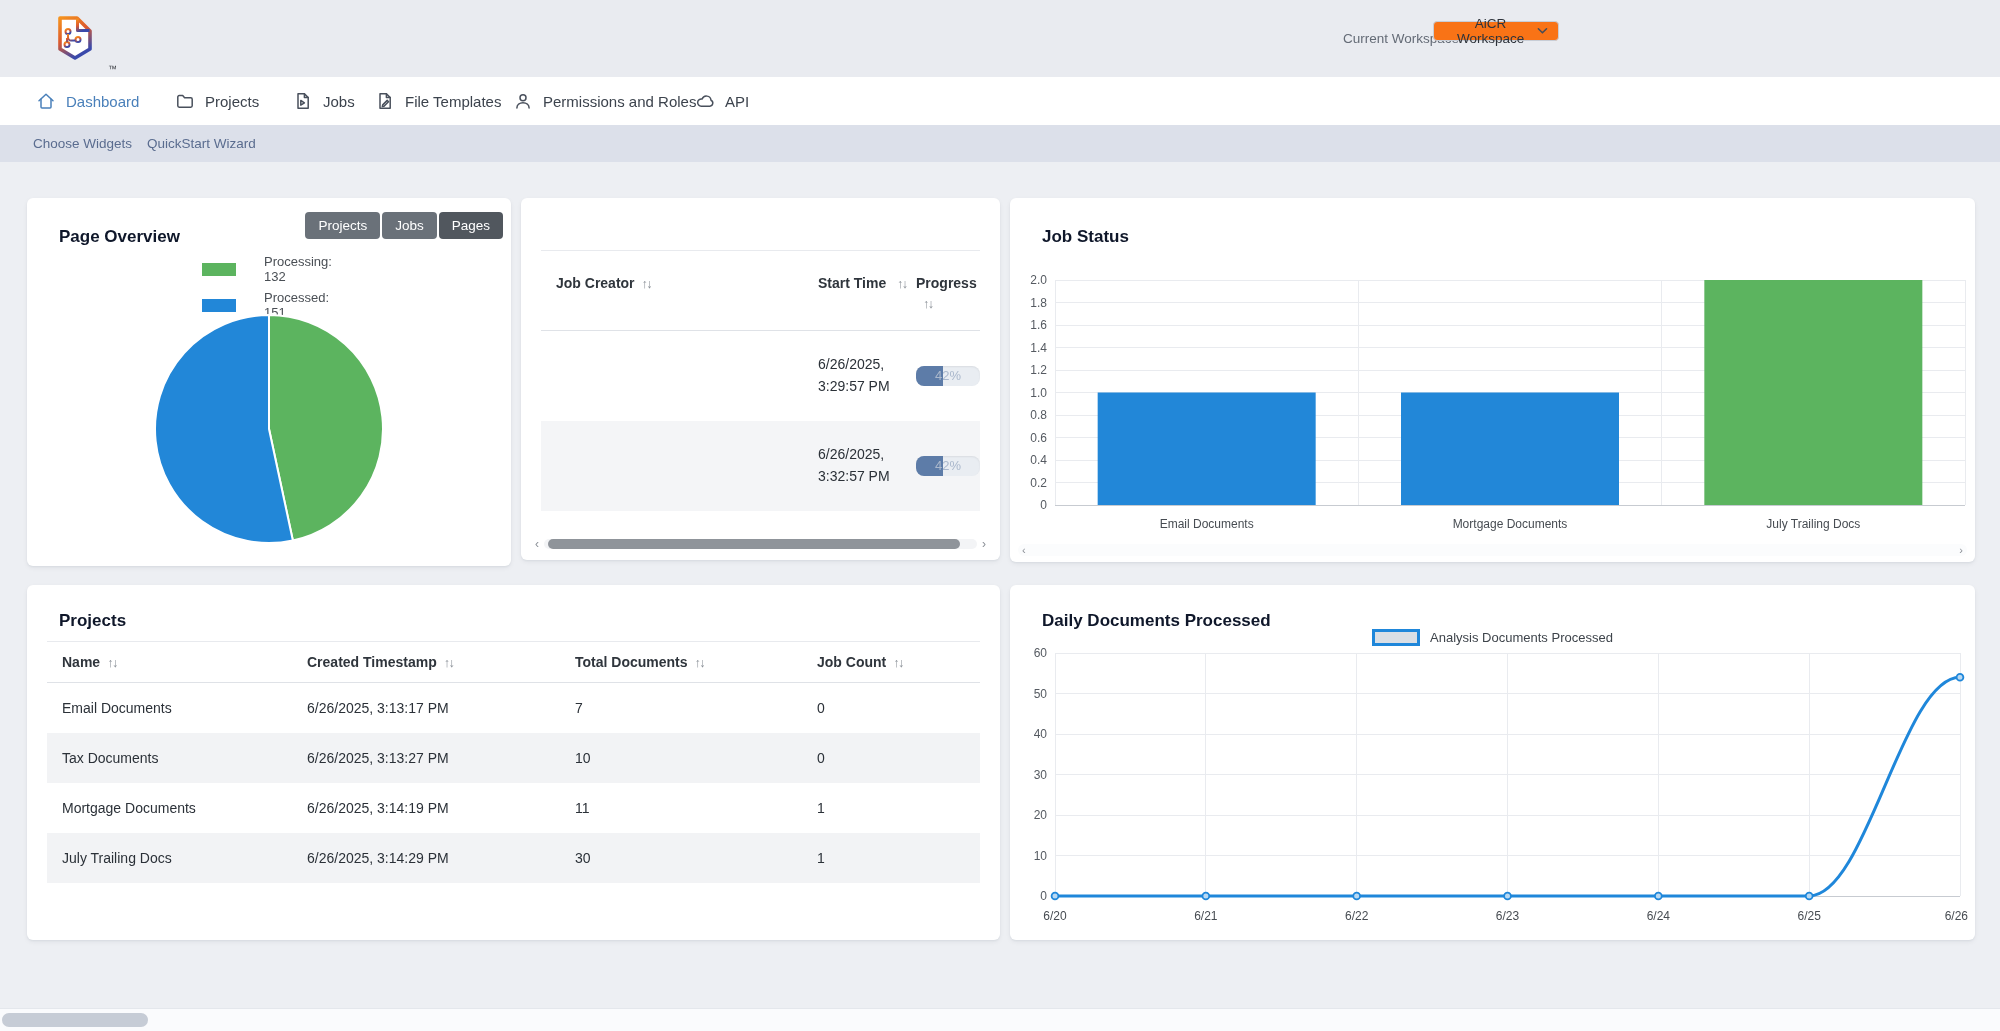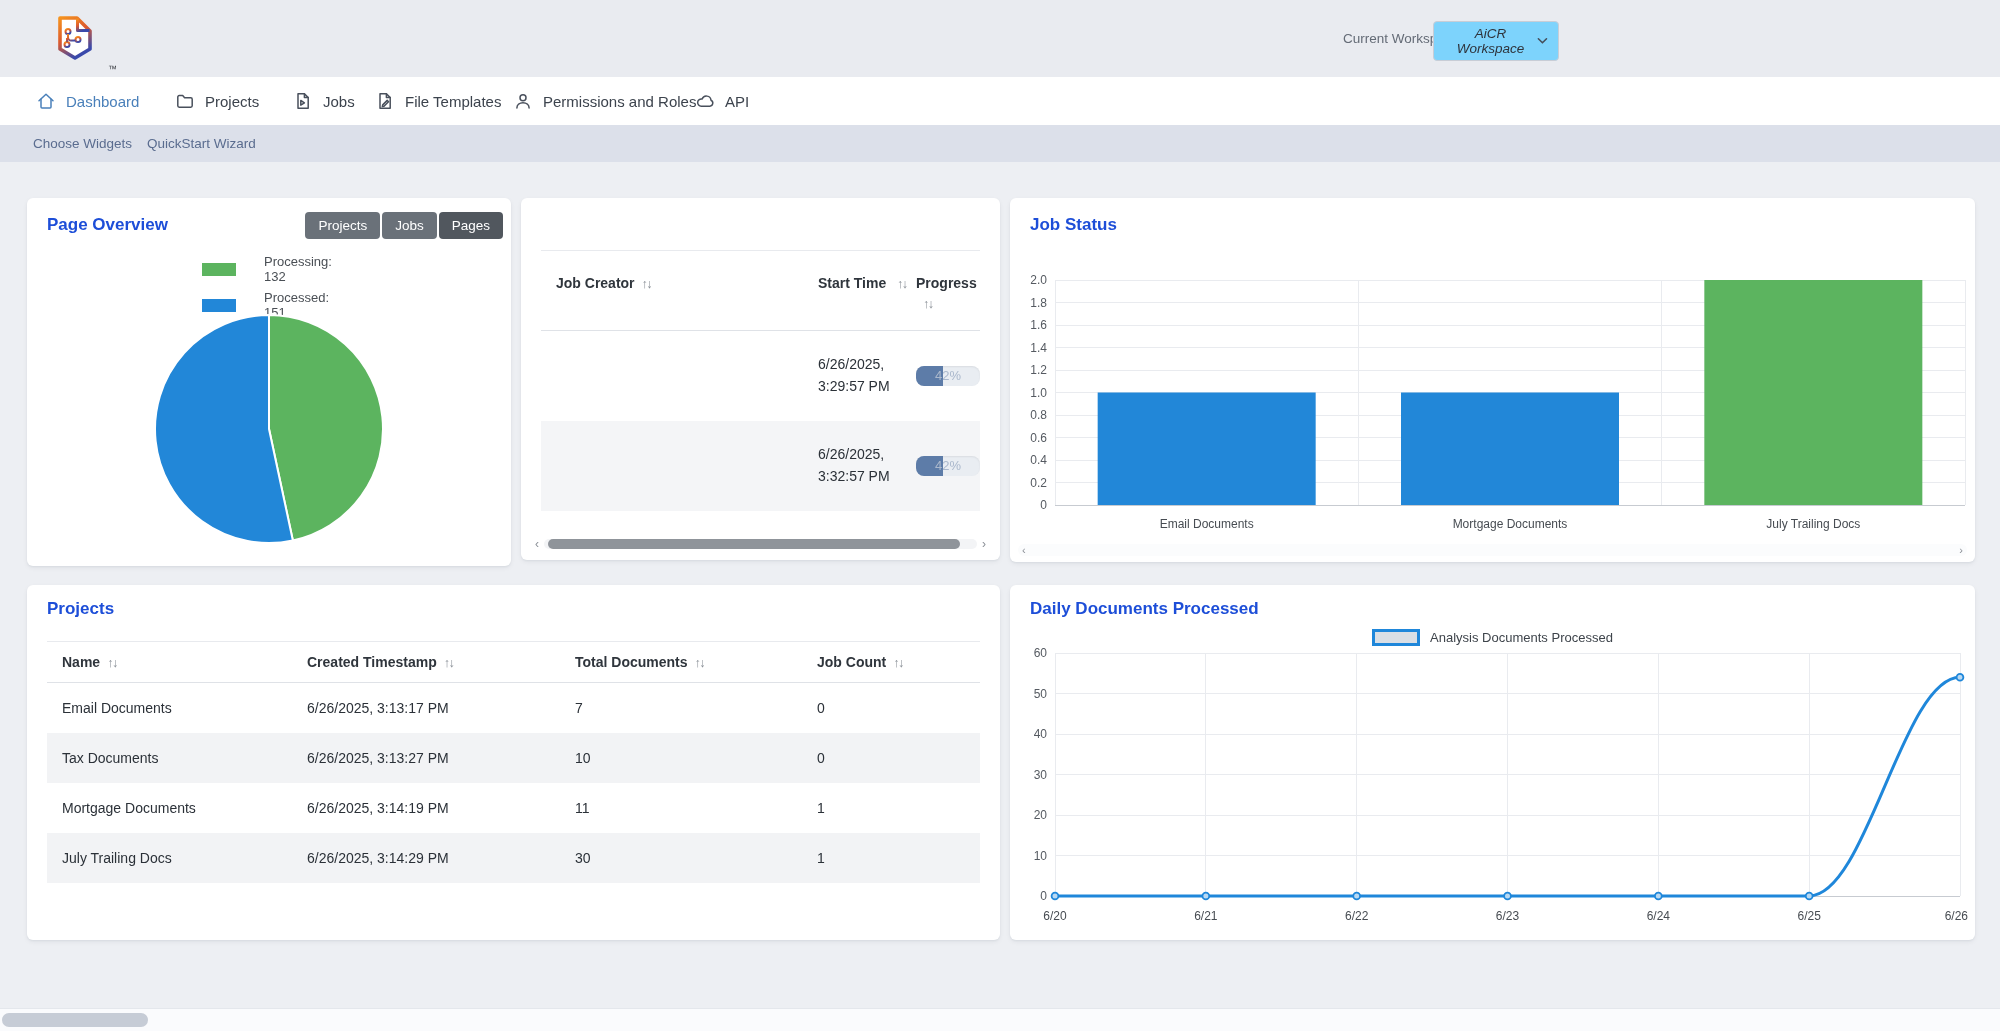--- a/index.html
+++ b/index.html
@@ -6,40 +6,40 @@
   .screen{position:relative;width:2000px;height:1031px;background:#edeff3;
     font-family:"Liberation Sans",sans-serif;color:#2b3138;overflow:hidden;}
 
   
   .topbar{position:absolute;top:0;left:0;right:0;height:77px;background:#e9ebf0;}
   .brand{position:absolute;left:34px;top:14px;display:flex;align-items:center;gap:18px;flex-direction:column;}
   .brand-text{font-size:29px;font-weight:800;color:#15171b;letter-spacing:.5px;position:relative;line-height:1;}
   .idot{position:absolute;left:22px;top:1px;width:6px;height:6px;border-radius:50%;background:#f5921e;}
   .tm{font-size:9px;color:#3c3f45;vertical-align:top;position:relative;top:-14px;left:1px;font-weight:400;}
   .ws-label{position:absolute;left:1343px;top:31px;font-size:13.5px;color:#646b76;}
-  .ws-select{position:absolute;left:1433px;top:21px;width:126px;height:40px;background:#7dd3fc;
+  .ws-select{position:absolute;left:1433px;top:21px;width:126px;height:20px;background:#f97316;
     border:1px solid #c8cdd6;border-radius:4px;display:flex;align-items:center;justify-content:space-between;
-    padding:0 10px;font-size:13.5px;color:#2e333b;font-family:inherit;cursor:pointer;font-style:italic;}
+    padding:0 10px;font-size:13.5px;color:#2e333b;font-family:inherit;cursor:pointer;}
 
   
   .mainnav{position:absolute;top:77px;left:0;right:0;height:48px;background:#fff;border-bottom:1px solid #e7e9ed;}
   .nav-item{position:absolute;top:0;height:48px;display:flex;align-items:center;gap:10px;
     font-size:15px;color:#3c434d;cursor:pointer;white-space:nowrap;}
   .nav-item svg{color:#49505c;flex:none;}
   .nav-item.active,.nav-item.active svg{color:#4a80ba;}
 
   
   .subnav{position:absolute;top:125px;left:0;right:0;height:37px;background:#dce0ea;
     display:flex;align-items:center;padding-left:33px;gap:15px;}
   .subnav .slink{font-size:13.5px;color:#5a6c8f;cursor:pointer;}
 
   
   .card{position:absolute;background:#fff;border-radius:6px;
     box-shadow:0 1px 2px rgba(20,30,50,.05),0 2px 5px rgba(20,30,50,.06);}
-  .card h2{margin:0;font-size:17px;font-weight:700;color:#1d4ed8;}
+  .card h2{margin:12px;font-size:17px;font-weight:700;color:#0f172a;}
   .card-head{padding:17px 20px 0;}
   #card-overview{left:27px;top:198px;width:484px;height:368px;}
   #card-jobs{left:521px;top:198px;width:479px;height:362px;}
   #card-status{left:1010px;top:198px;width:965px;height:364px;}
   #card-projects{left:27px;top:585px;width:973px;height:355px;}
   #card-daily{left:1010px;top:585px;width:965px;height:355px;}
 
   
   .tab-group{position:absolute;top:14px;right:8px;display:flex;gap:2px;}
   .tab-btn{background:#6a7179;color:#fff;border:none;border-radius:4px;font-size:13.5px;

